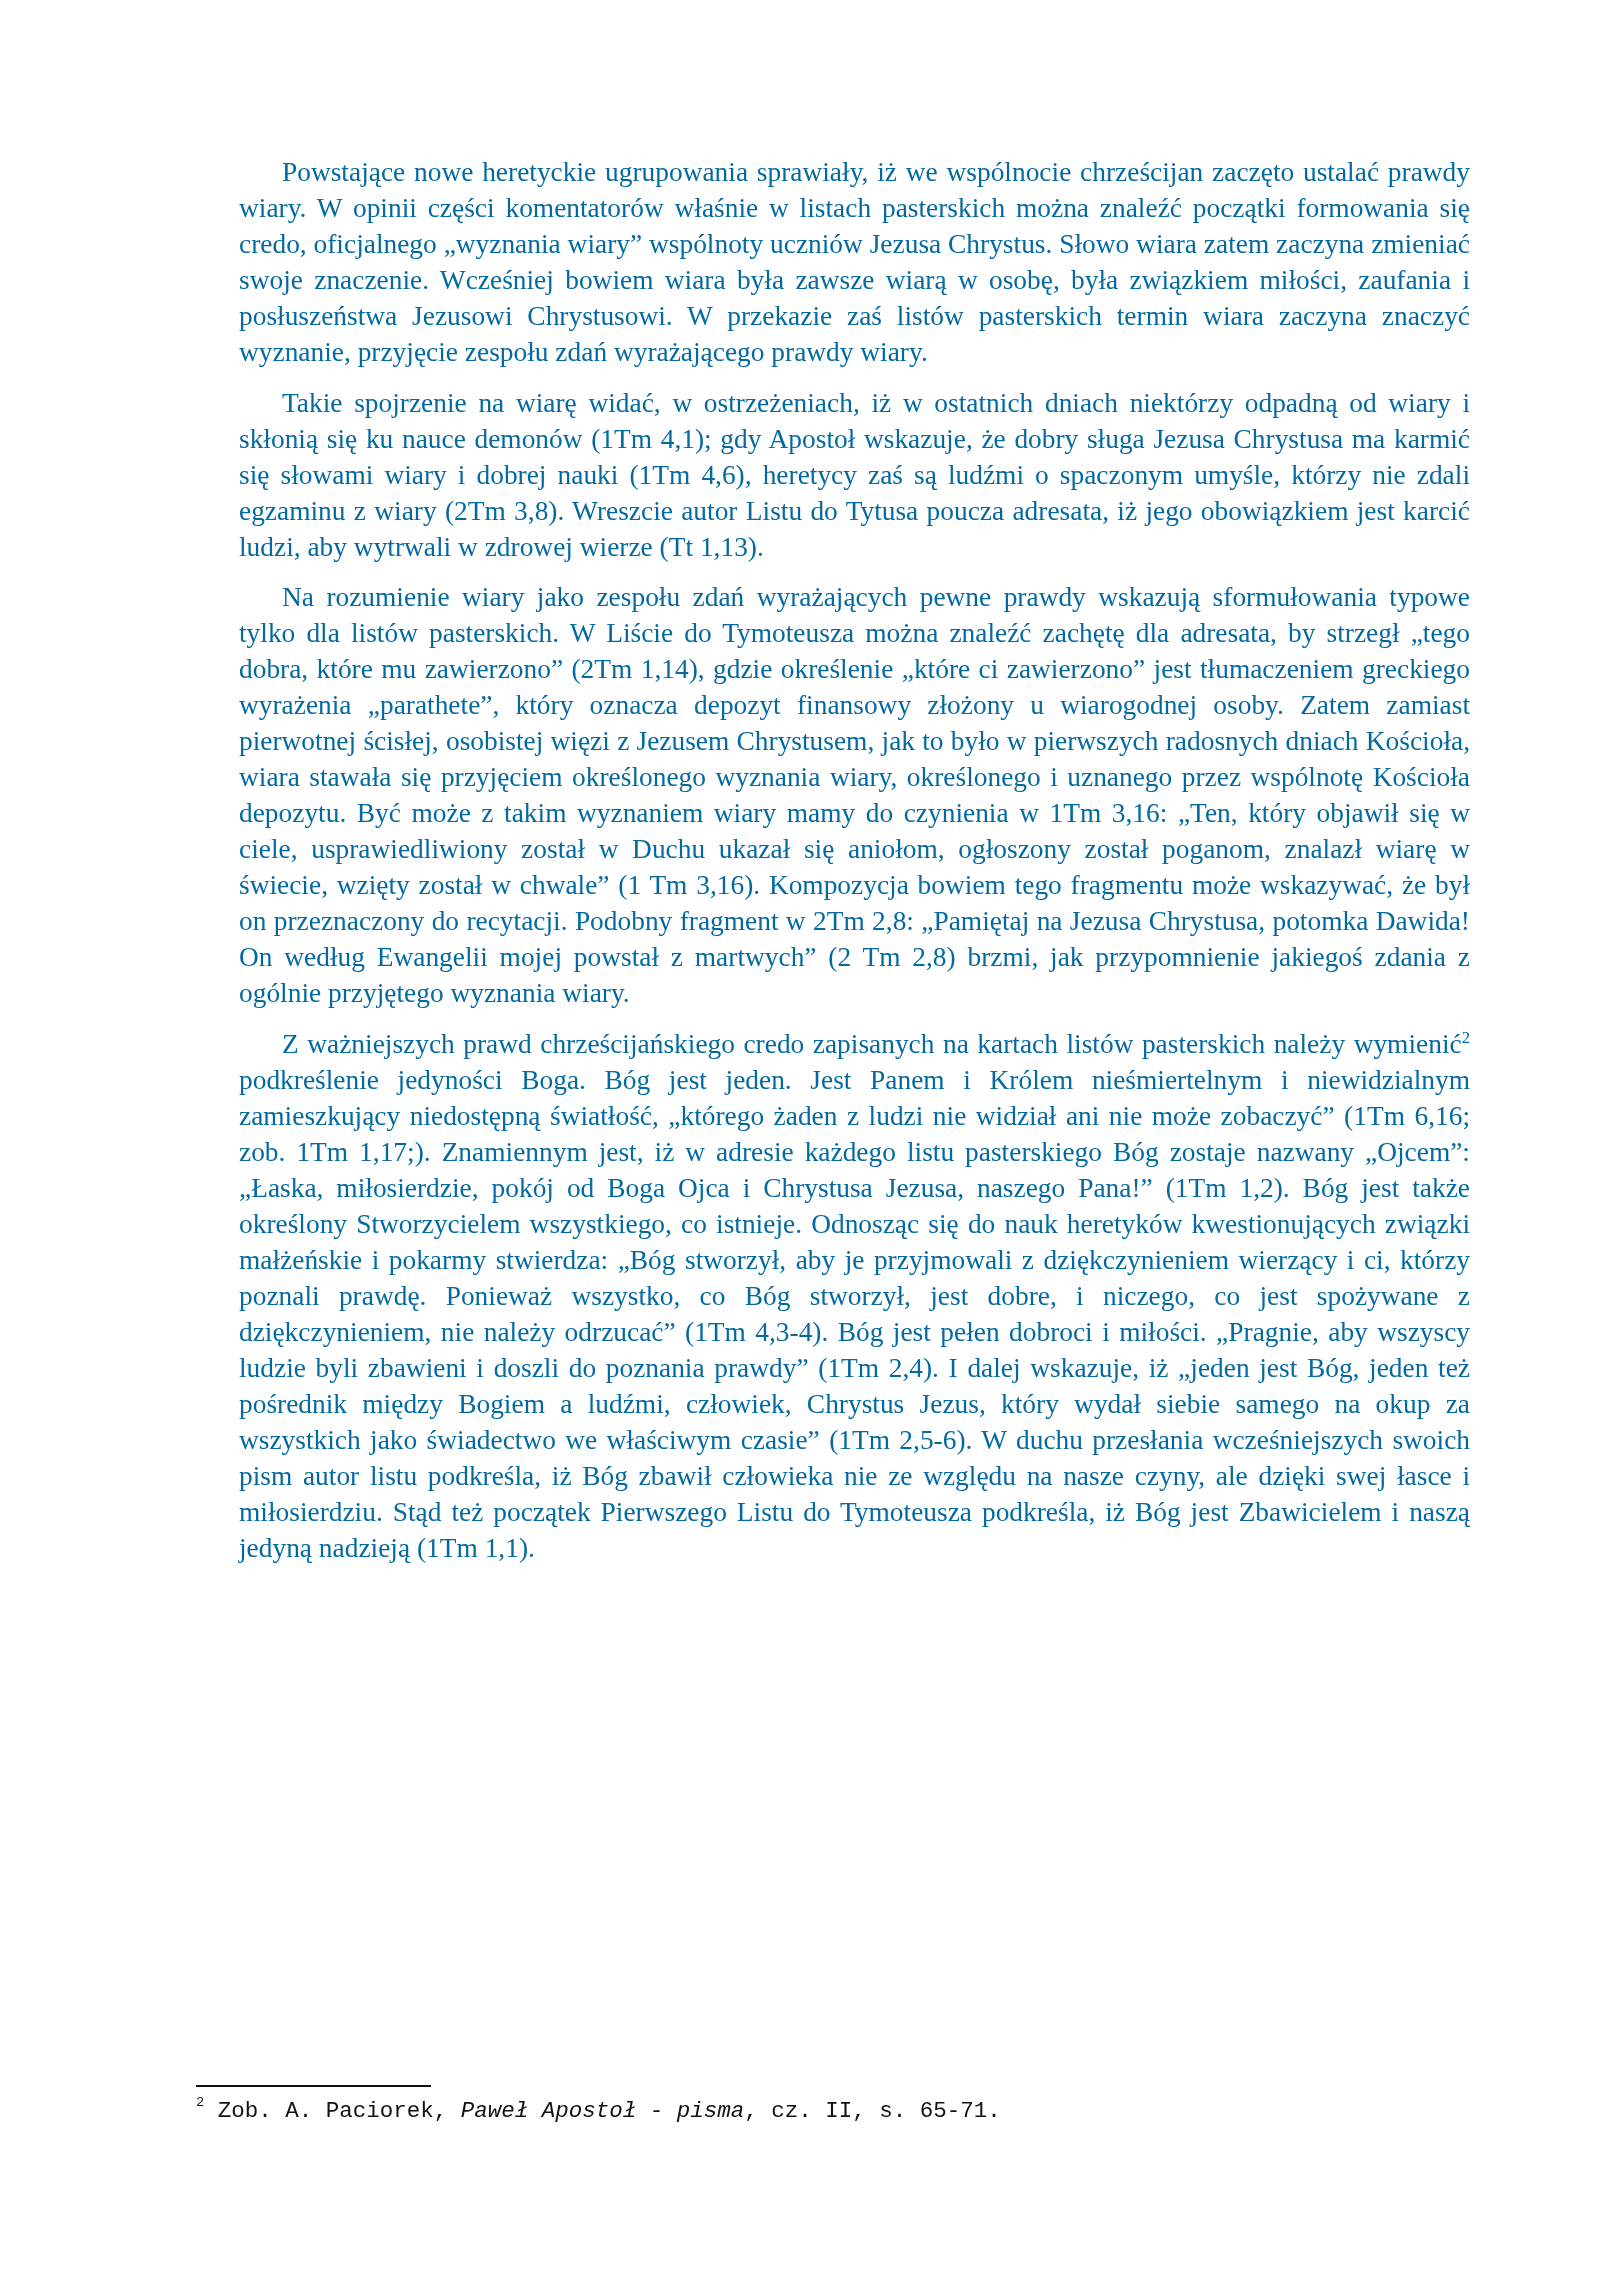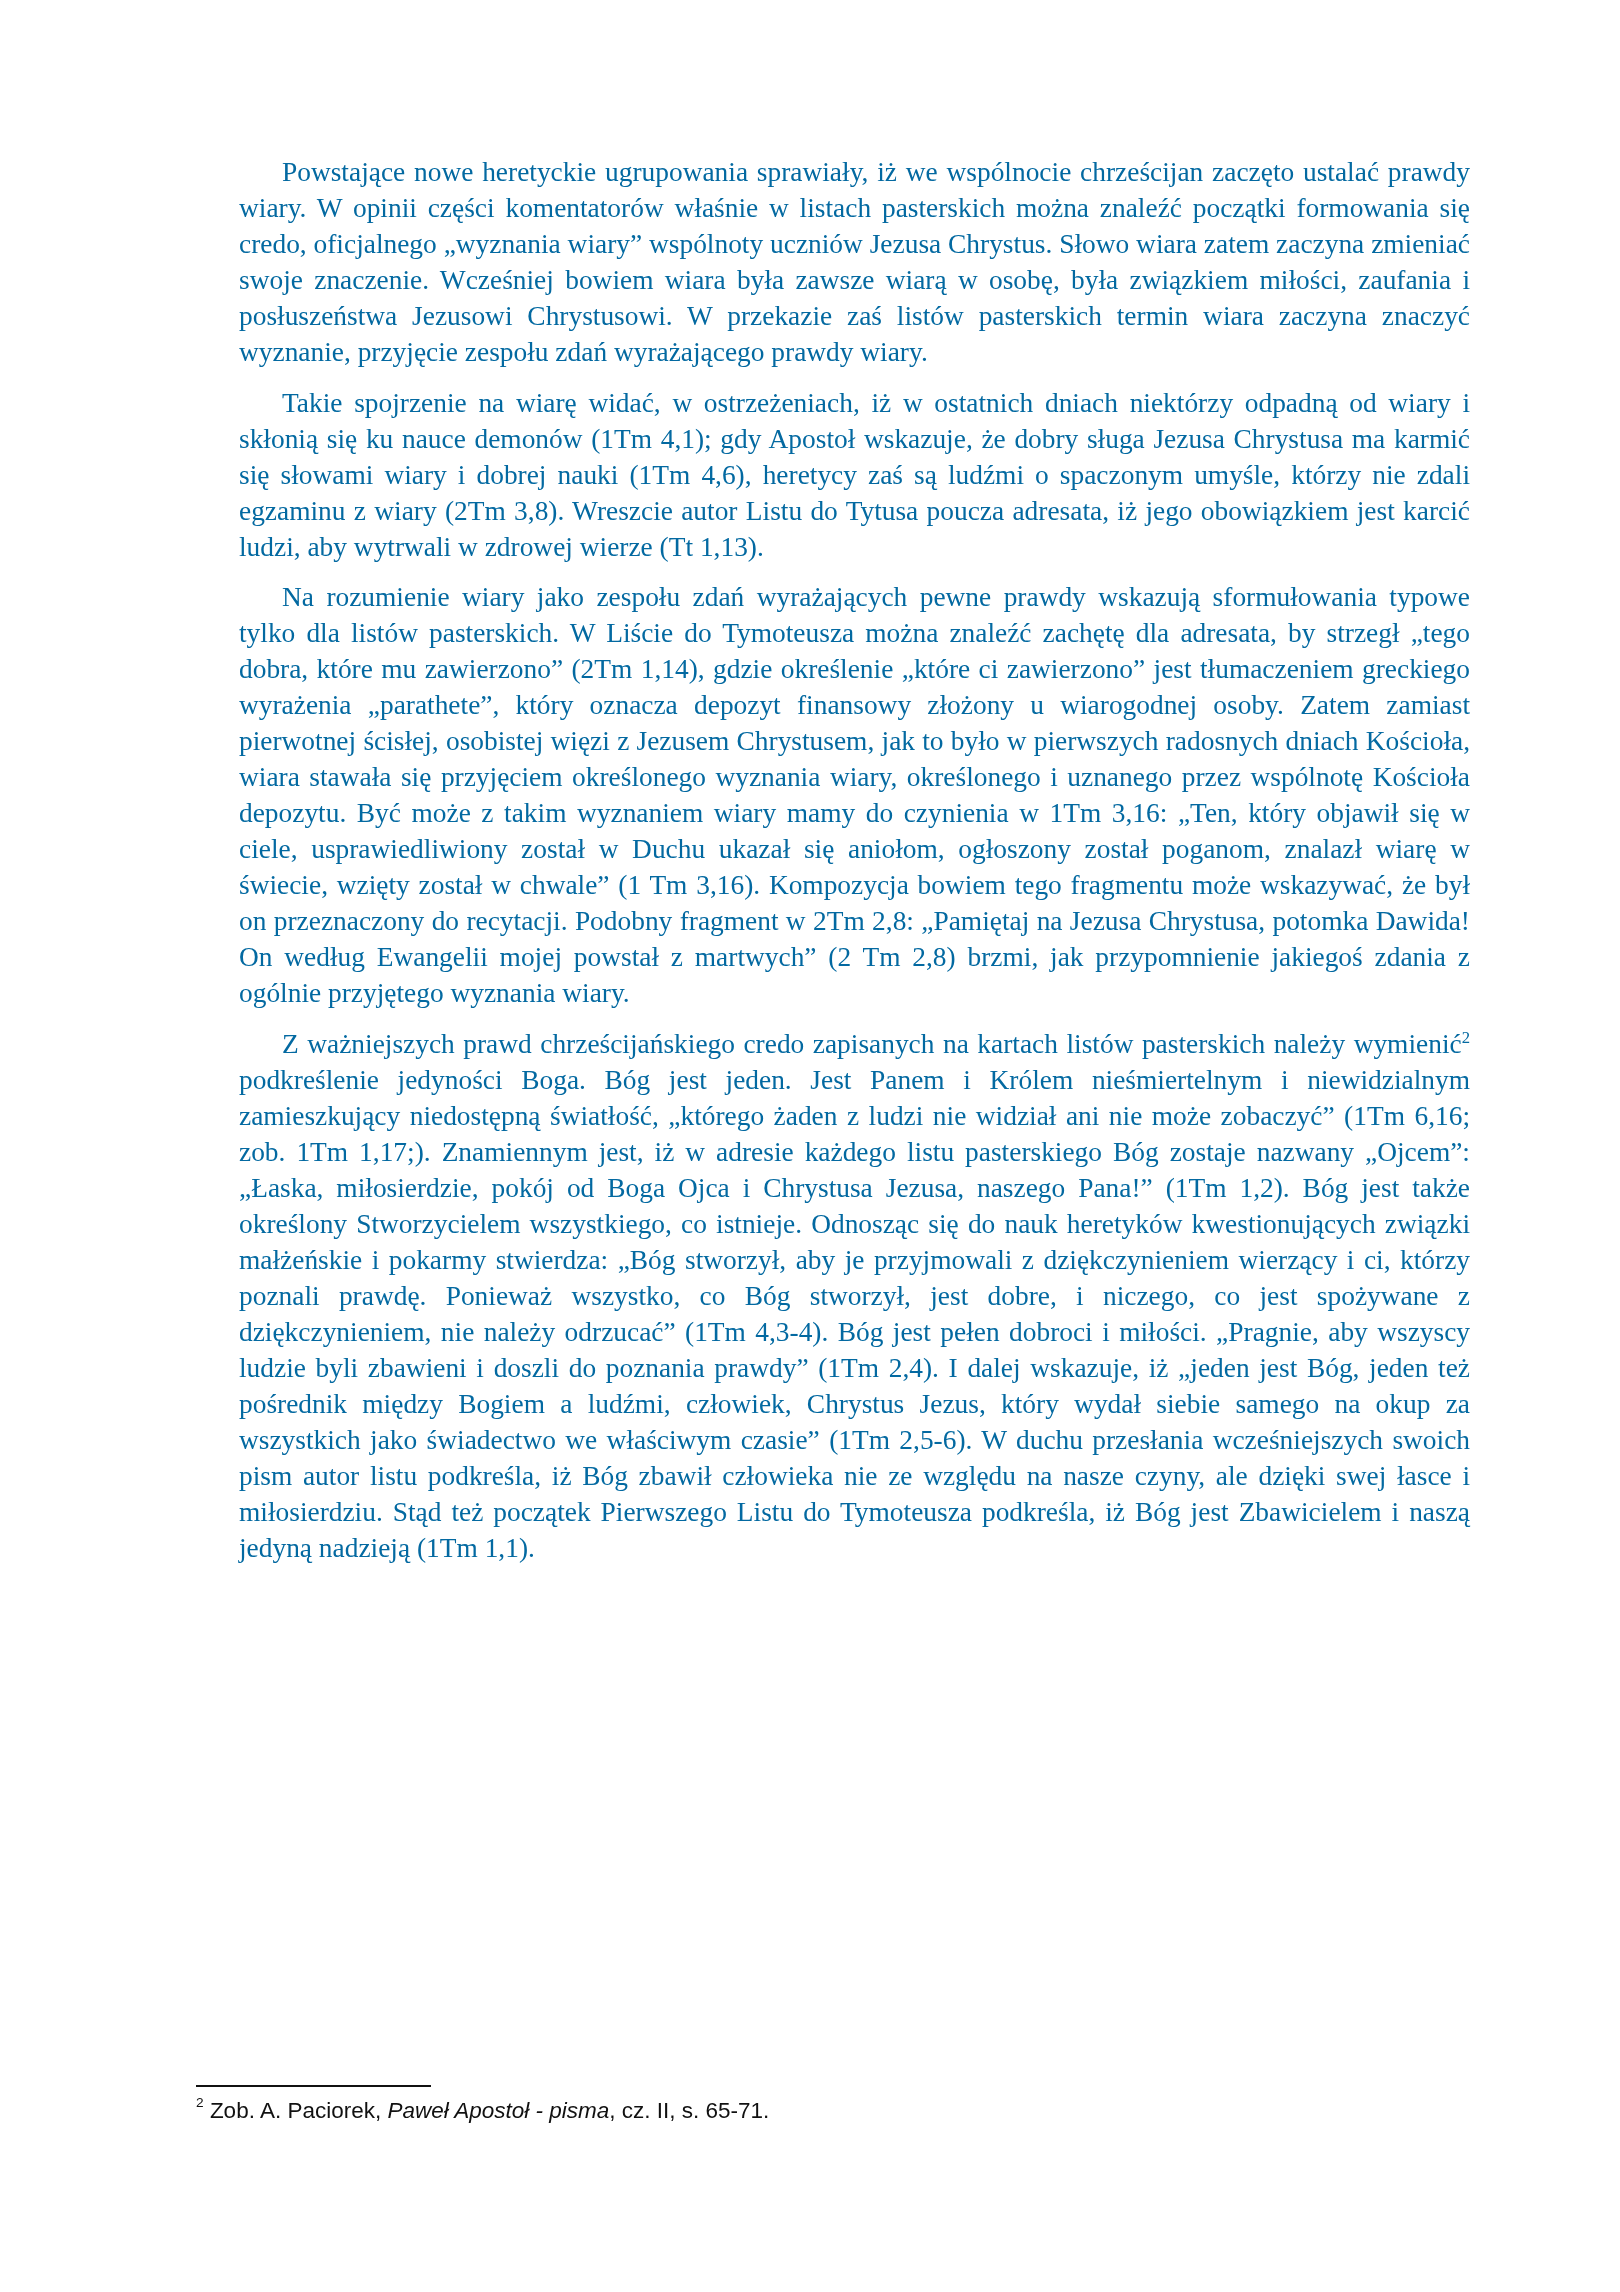--- a/index.html
+++ b/index.html
@@ -27,21 +27,21 @@
     left: 196px;
     top: 2085px;
     width: 235px;
     height: 0;
     border-top: 2px solid #111;
   }
   .footnote {
     position: absolute;
     left: 196px;
     top: 2097px;
-    font-family: Liberation Sans, sans-serif;
+    font-family: Liberation Mono, monospace;
     font-size: 22.5px;
     color: #111;
     white-space: nowrap;
   }
   .footnote sup { font-size: 13.7px; position: relative; top: -2px; }
   .footnote i { font-style: italic; }
 </style>
 </head>
 <body>
 

